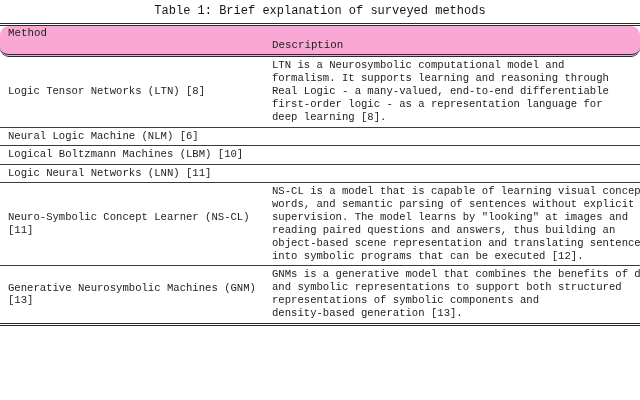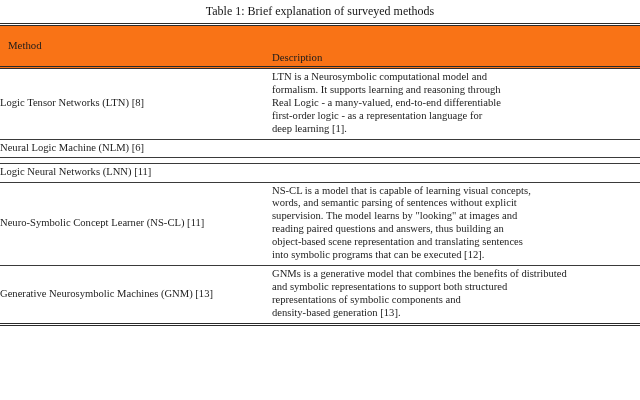--- a/index.html
+++ b/index.html
@@ -3,49 +3,51 @@
 <meta charset="utf-8">
 <style>
   * { margin: 0; padding: 0; box-sizing: border-box; }
   html, body {
     width: 640px; height: 400px;
     background: #ffffff;
     overflow: hidden;
     font-family: "Liberation Serif", serif;
     color: #1c1c1c;
   }
-  .page { width: 640px; height: 364px; }
+  .page { width: 640px; height: 364px; font-family: Liberation Mono, monospace; }
   .caption {
     text-align: center;
     font-size: 12px;
     line-height: 14px;
     padding: 4px 0 5px 0;
     color: #161616;
   }
   .tbl {
     width: 640px;
     border-top: 3px double #2b2b2b;
     border-bottom: 3px double #2b2b2b;
   }
   .hdr-row {
     display: flex;
-    background: #f97316;
+    background: #f9a8d4;
     border-bottom: 3px double #2b2b2b;
     font-size: 10.8px;
     line-height: 13px;
-    padding: 13px 0 2px 0;
+    padding: 1px 0 2px 0;
+    border-radius: 9px;
   }
   .row {
     display: flex;
     border-bottom: 1px solid #3a3a3a;
     padding: 2px 0 3px 0;
   }
   .row:last-child { border-bottom: none; }
   .cell-method {
     flex: 0 0 270px;
+    padding-left: 8px;
     padding-right: 6px;
     display: flex;
     align-items: center;
     font-size: 10.6px;
     line-height: 12.5px;
   }
   .cell-desc {
     flex: 1 1 auto;
     padding-left: 2px;
     padding-right: 3px;
@@ -75,28 +77,29 @@
       <div class="hdr-method">Method</div>
       <div class="hdr-desc">Description</div>
     </div>
 
     <div class="row">
       <div class="cell-method">Logic Tensor Networks (LTN) [8]</div>
       <div class="cell-desc">LTN is a Neurosymbolic computational model and
 formalism. It supports learning and reasoning through
 Real Logic - a many-valued, end-to-end differentiable
 first-order logic - as a representation language for
-deep learning [1].</div>
+deep learning [8].</div>
     </div>
 
     <div class="row">
       <div class="cell-method">Neural Logic Machine (NLM) [6]</div>
     </div>
 
     <div class="row">
+      <div class="cell-method">Logical Boltzmann Machines (LBM) [10]</div>
     </div>
 
     <div class="row">
       <div class="cell-method">Logic Neural Networks (LNN) [11]</div>
     </div>
 
     <div class="row">
       <div class="cell-method">Neuro-Symbolic Concept Learner (NS-CL) [11]</div>
       <div class="cell-desc">NS-CL is a model that is capable of learning visual concepts,
 words, and semantic parsing of sentences without explicit

